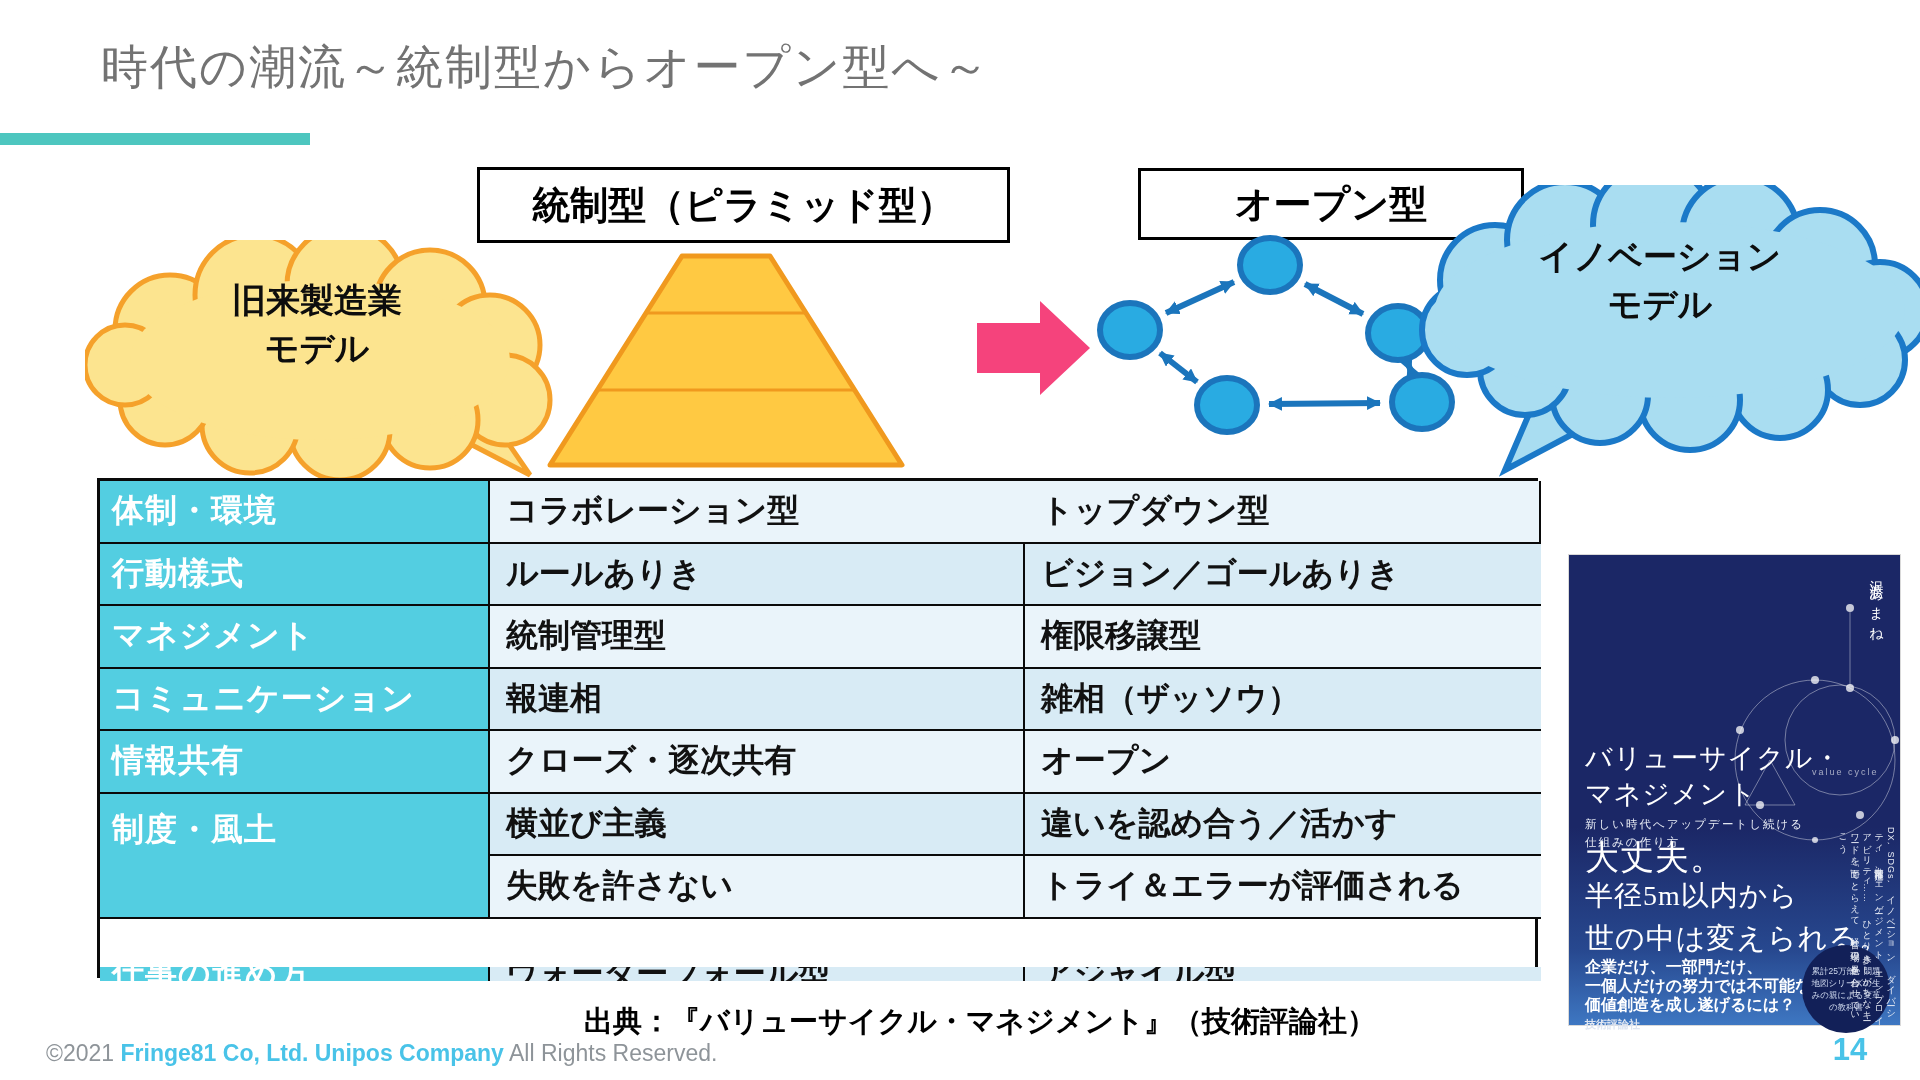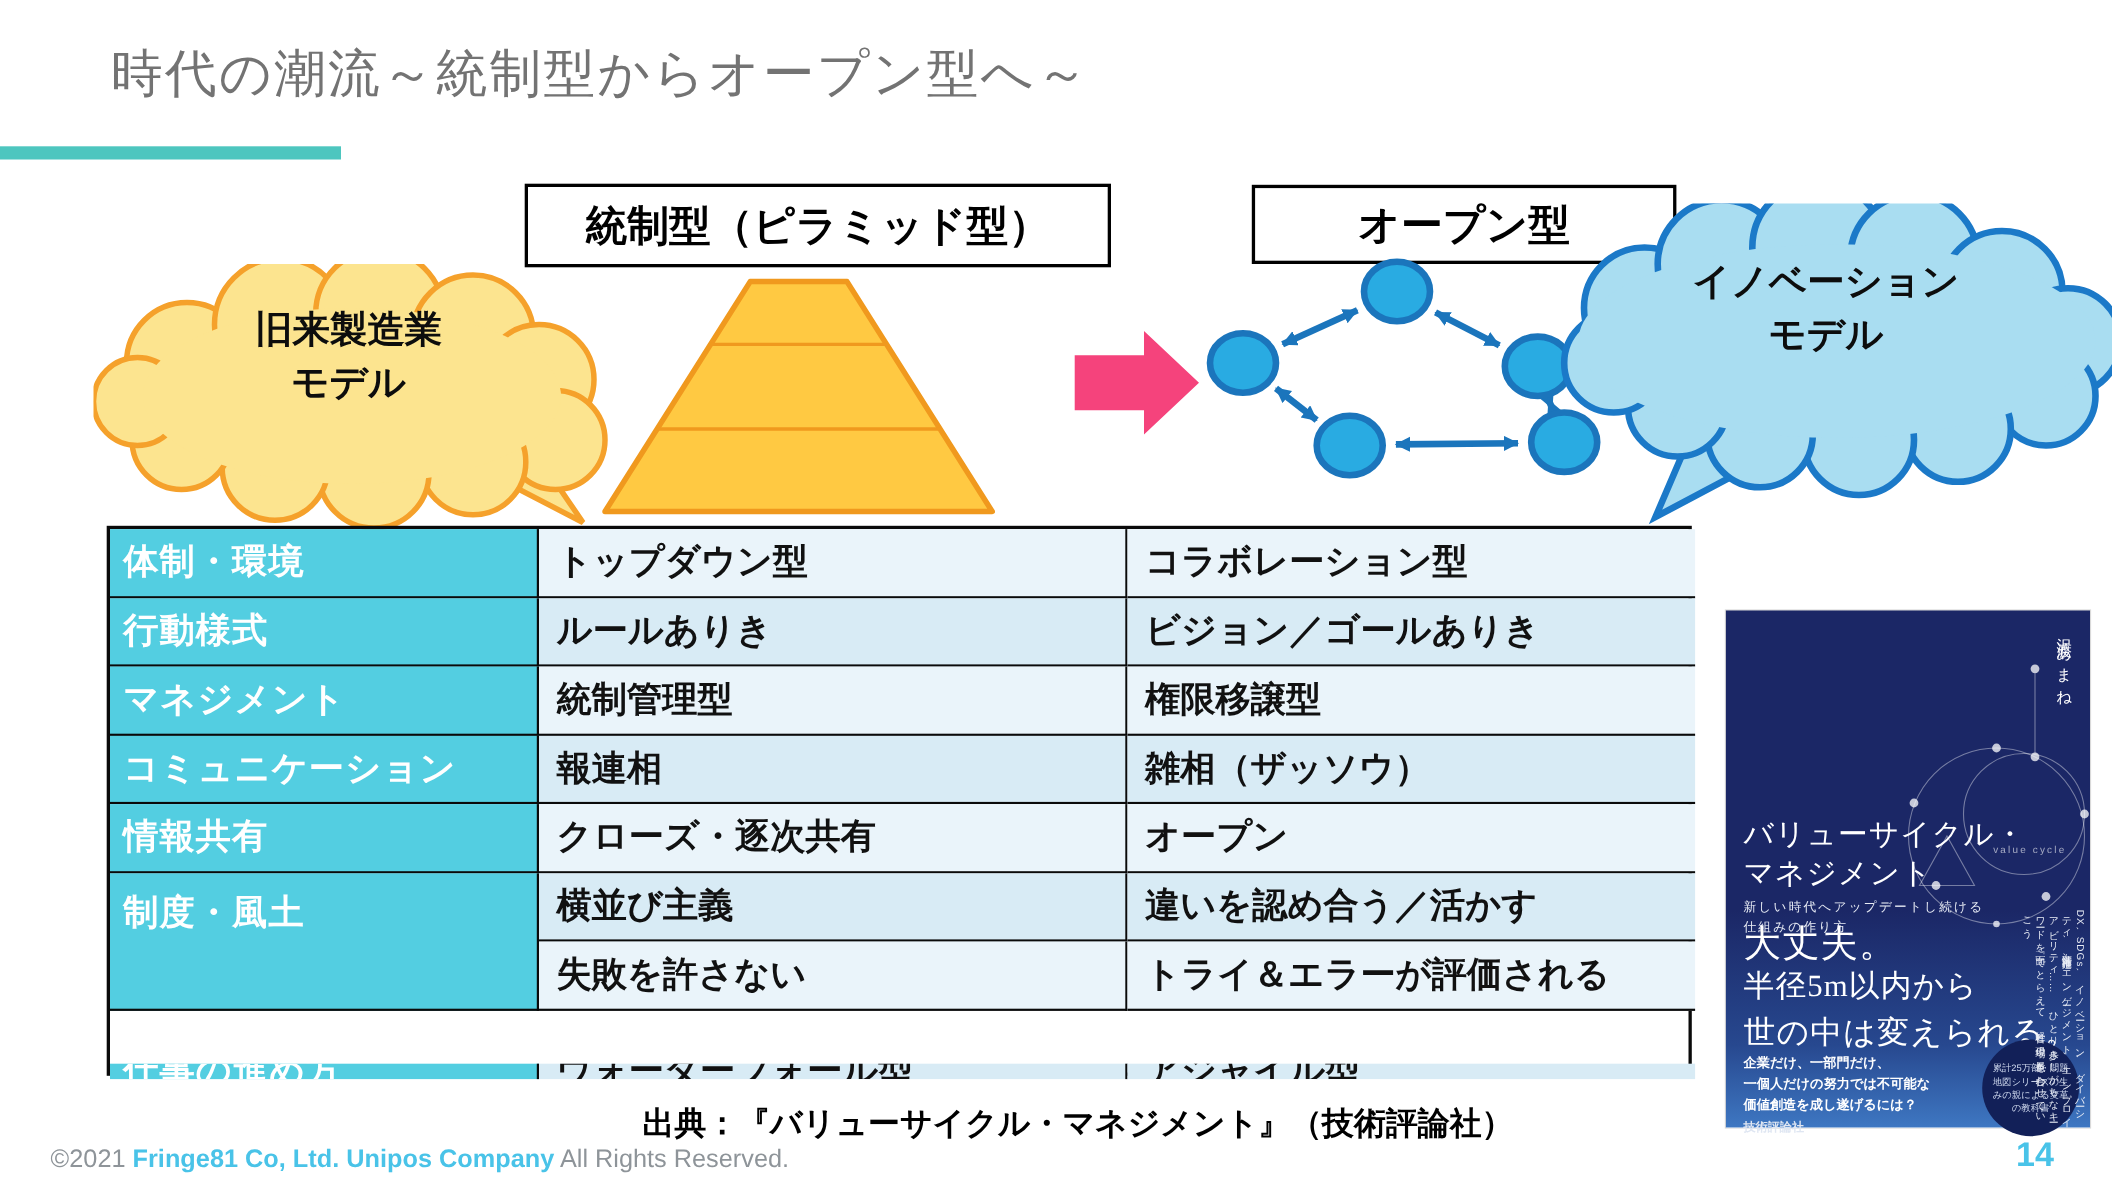--- a/index.html
+++ b/index.html
@@ -43,21 +43,21 @@
   .book { position:absolute; left:1569px; top:555px; width:331px; height:470px; color:#fff;
     background:linear-gradient(180deg,#1b2766 0%,#1b2766 58%,#27488f 84%,#3e77c2 100%);
     box-shadow:0 0 0 1px rgba(0,0,0,.15); }
   .book .author { position:absolute; right:14px; top:14px; writing-mode:vertical-rl; font-size:14px; letter-spacing:4px; color:#fff; }
   .book .btitle { position:absolute; left:16px; font-size:27px; font-weight:normal; letter-spacing:1px; }
   .book .bt1 { top:185px; } .book .bt2 { top:221px; }
   .book .bsub { position:absolute; left:16px; font-size:11.5px; letter-spacing:2px; color:#e8ecf5; }
   .book .bs1 { top:262px; } .book .bs2 { top:280px; }
   .book .catch { position:absolute; left:16px; font-family:"Liberation Serif","DejaVu Serif",serif; color:#fff; letter-spacing:1px; }
   .book .c1 { top:280px; font-size:34px; } .book .c2 { top:322px; font-size:28px; } .book .c3 { top:364px; font-size:29px; }
-  .book .lead { position:absolute; left:16px; font-size:12px; font-weight:bold; line-height:19px; color:#fff; }
+  .book .lead { position:absolute; left:16px; font-size:16px; font-weight:bold; line-height:19px; color:#fff; }
   .book .l1 { top:402px; } .book .l2 { top:421px; } .book .l3 { top:440px; }
   .book .publisher { position:absolute; left:16px; top:462px; font-size:11px; font-weight:bold; color:#dfe6f2; }
   .book .badge { position:absolute; right:10px; top:390px; width:88px; height:88px; border-radius:50%; background:#122058;
     display:flex; align-items:center; justify-content:center; text-align:center; font-size:8.5px; line-height:12px; padding:8px; color:#cfd9ee; }
   .book .side-vert { position:absolute; right:3px; top:272px; height:196px; writing-mode:vertical-rl; font-size:9px; line-height:12px; color:#e8ecf5; letter-spacing:1px; }
 </style>
 </head>
 <body>
 
 <div class="slide">
@@ -144,22 +144,22 @@
     </g>
     <ellipse cx="275" cy="125" rx="235" ry="88" fill="#a9ddf1"></ellipse>
   </svg>
   <div class="cloud-text cloud-text-2">
     <div>イノベーション</div>
     <div>モデル</div>
   </div>
 
   <div class="cmp-table">
     <div class="cell hcell">体制・環境</div>
+    <div class="cell dcell bg-light last-col">コラボレーション型</div>
     <div class="cell dcell bg-light">トップダウン型</div>
-    <div class="cell dcell bg-light last-col">コラボレーション型</div>
 
     <div class="cell hcell">行動様式</div>
     <div class="cell dcell bg-dark">ルールありき</div>
     <div class="cell dcell bg-dark last-col">ビジョン／ゴールありき</div>
 
     <div class="cell hcell">マネジメント</div>
     <div class="cell dcell bg-light">統制管理型</div>
     <div class="cell dcell bg-light last-col">権限移譲型</div>
 
     <div class="cell hcell">コミュニケーション</div>

